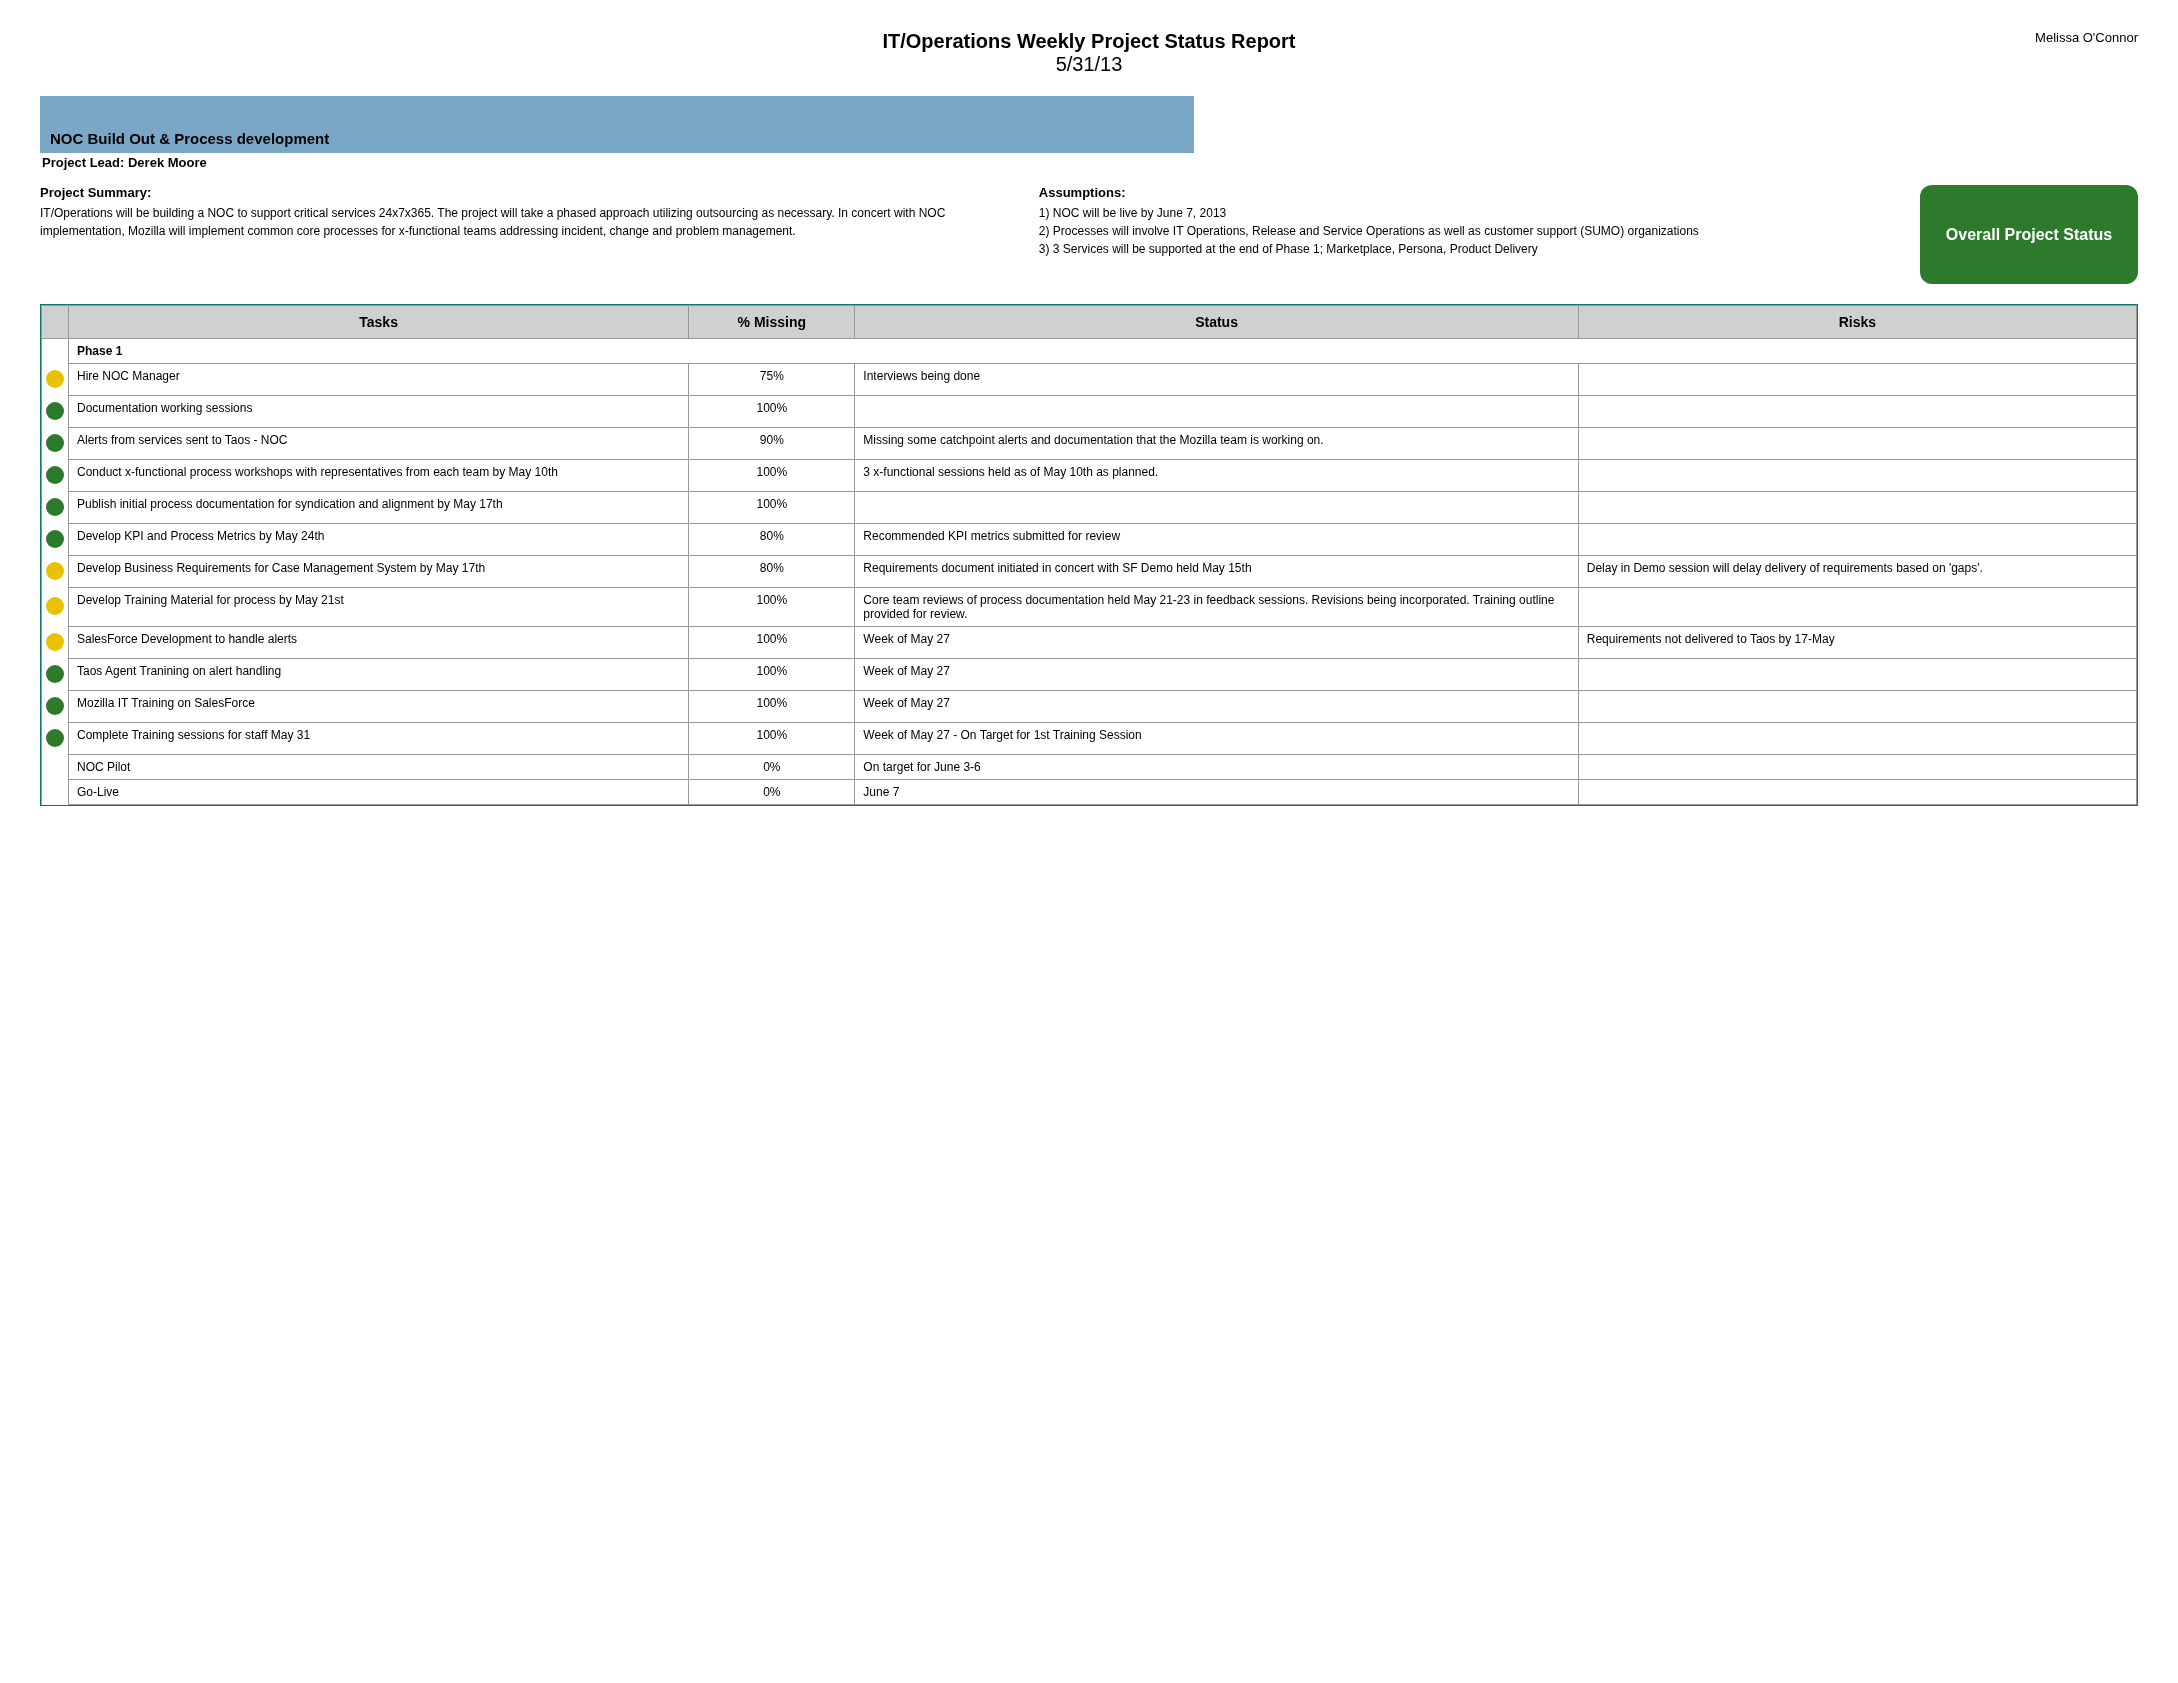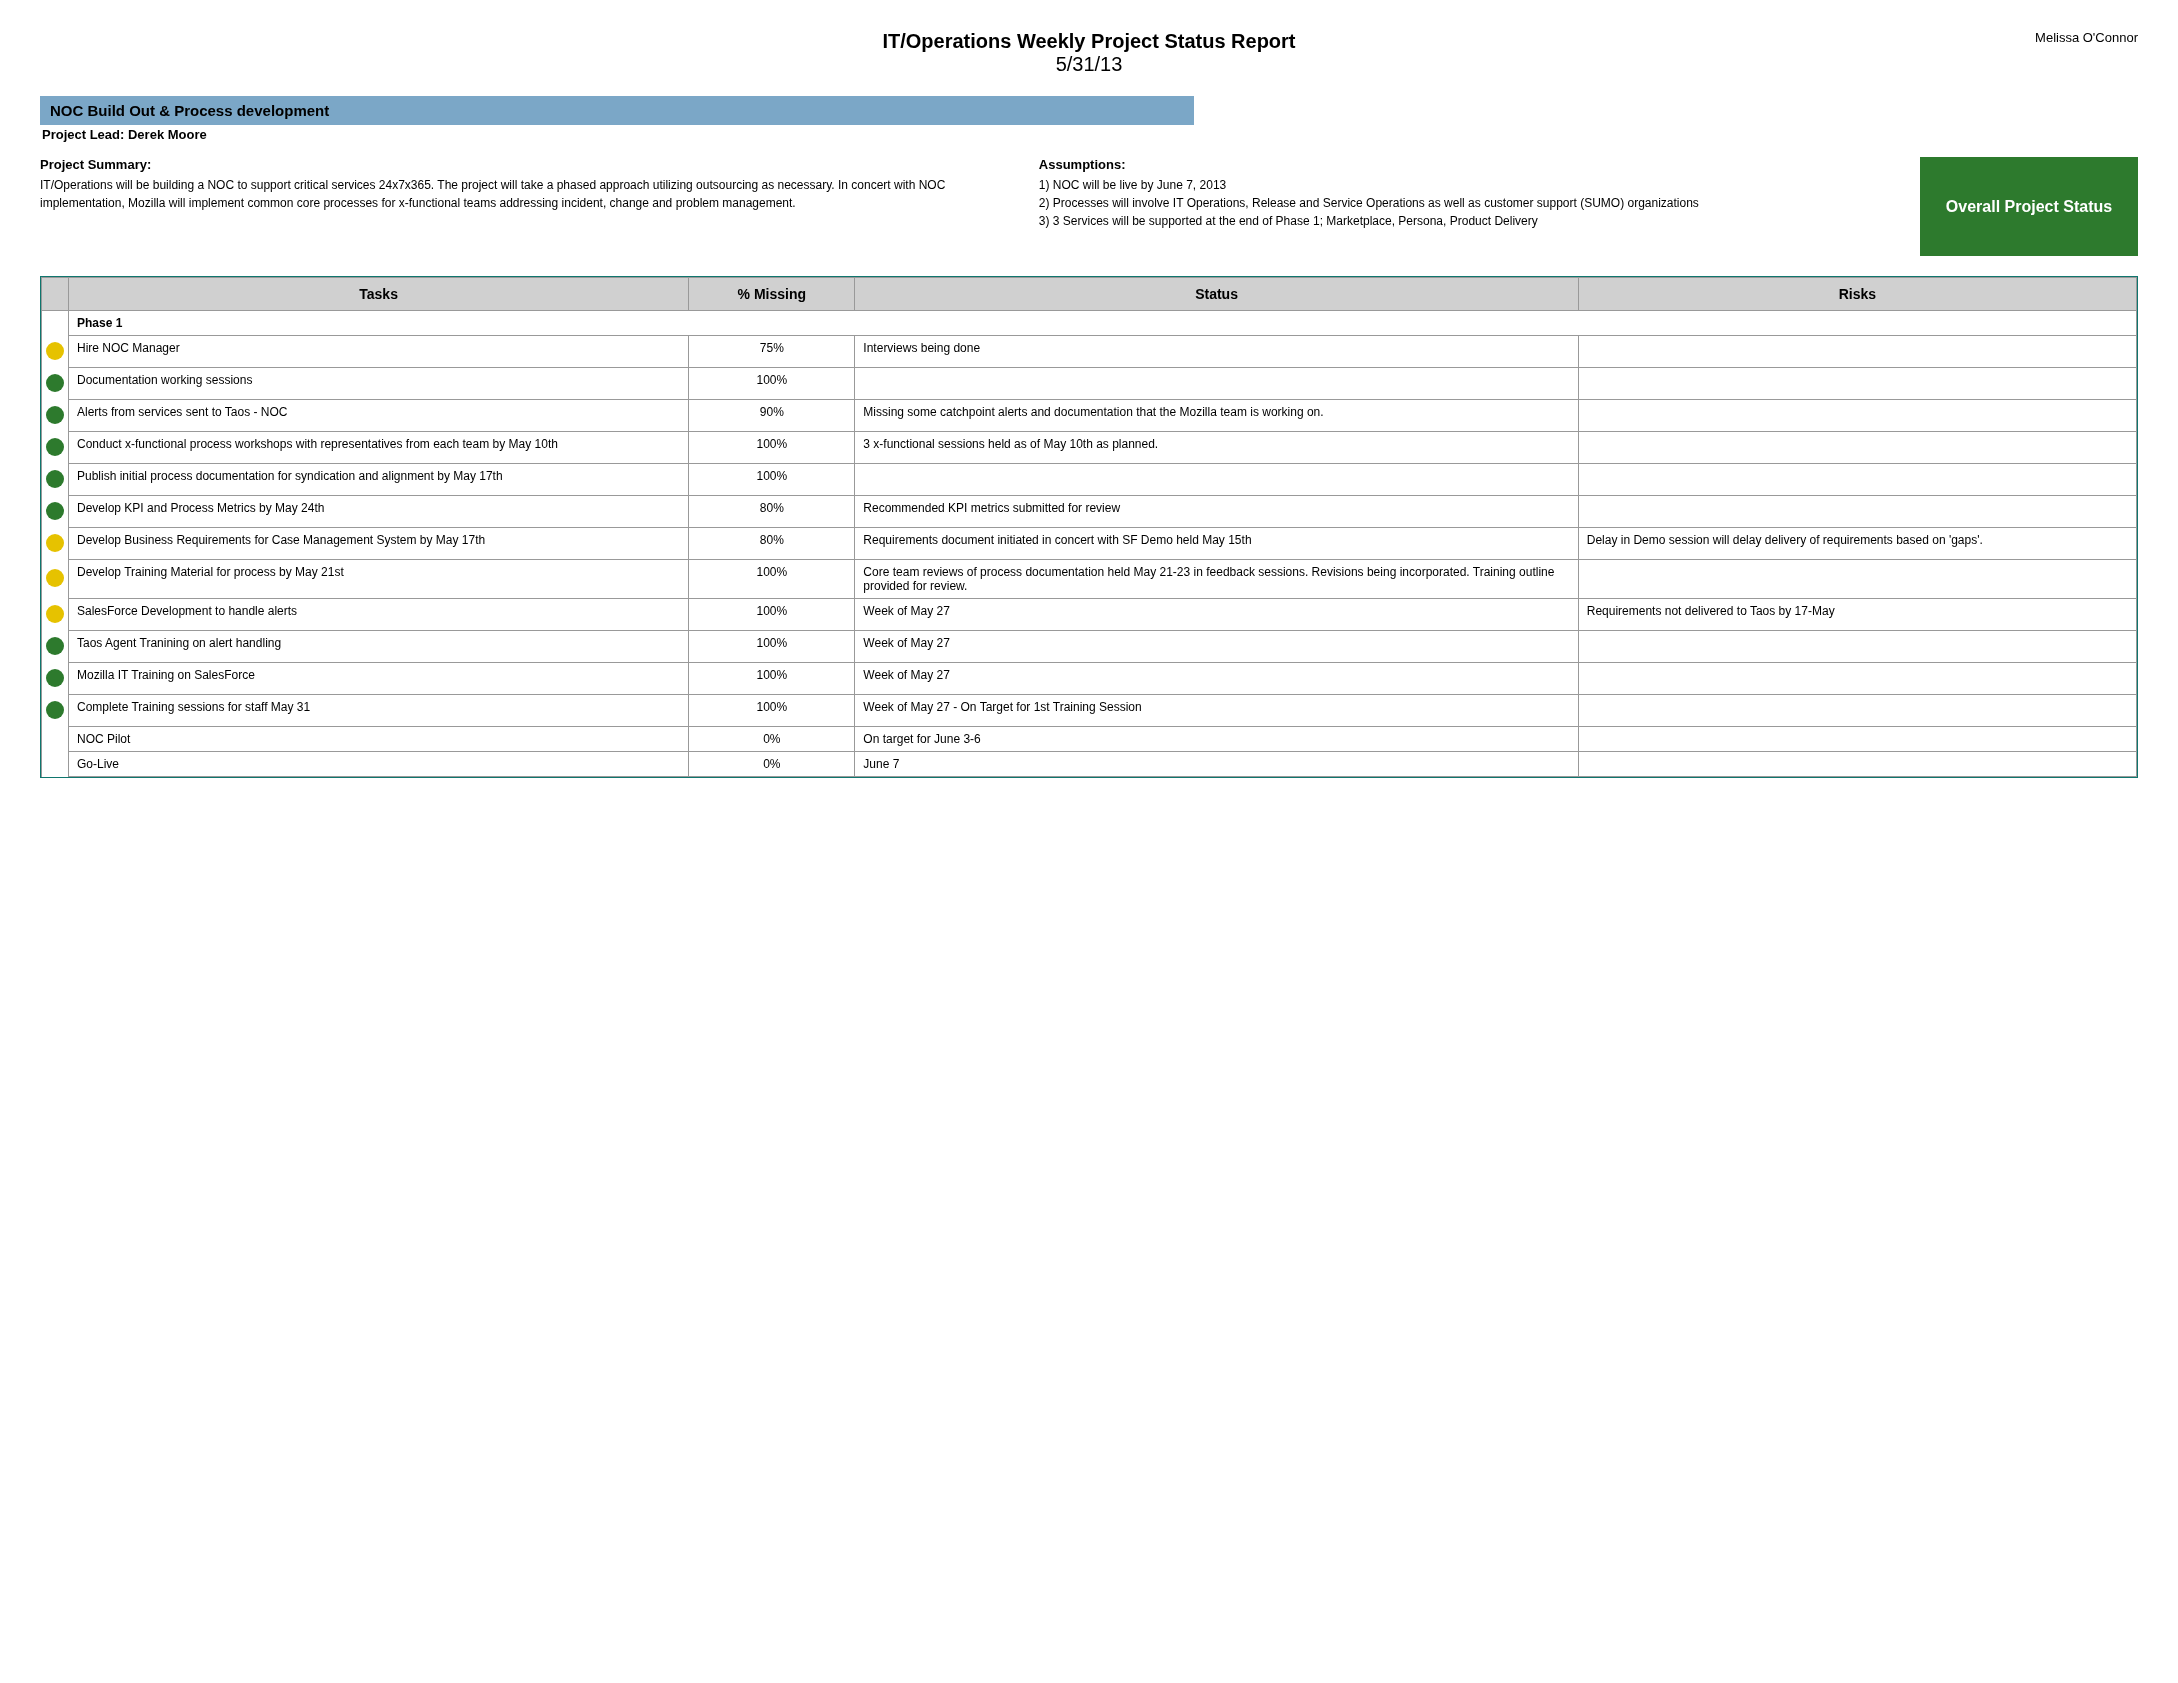--- a/index.html
+++ b/index.html
@@ -33,20 +33,21 @@
     .project-banner {
       background-color: #7ba7c7;
       padding: 6px 10px;
       margin-bottom: 2px;
       width: 55%;
     }
     .project-banner-title {
       font-size: 15px;
       font-weight: bold;
       color: #000;
+      margin-top: 28px;
     }
     .project-lead {
       font-size: 13px;
       margin-bottom: 15px;
       padding-left: 2px;
     }
     .project-lead span {
       font-weight: bold;
     }
     .summary-section {
@@ -71,21 +72,21 @@
       font-size: 12px;
       line-height: 1.5;
     }
     .overall-status-box {
       background-color: #2d7a2d;
       color: #fff;
       font-weight: bold;
       font-size: 16px;
       padding: 30px 20px;
       text-align: center;
-      border-radius: 0;
+      border-radius: 12px;
       min-width: 198px;
       min-height: 99px;
       display: flex;
       align-items: center;
       justify-content: center;
       margin-left: auto;
       width: 218px;
     }
     .right-col {
       display: flex;

